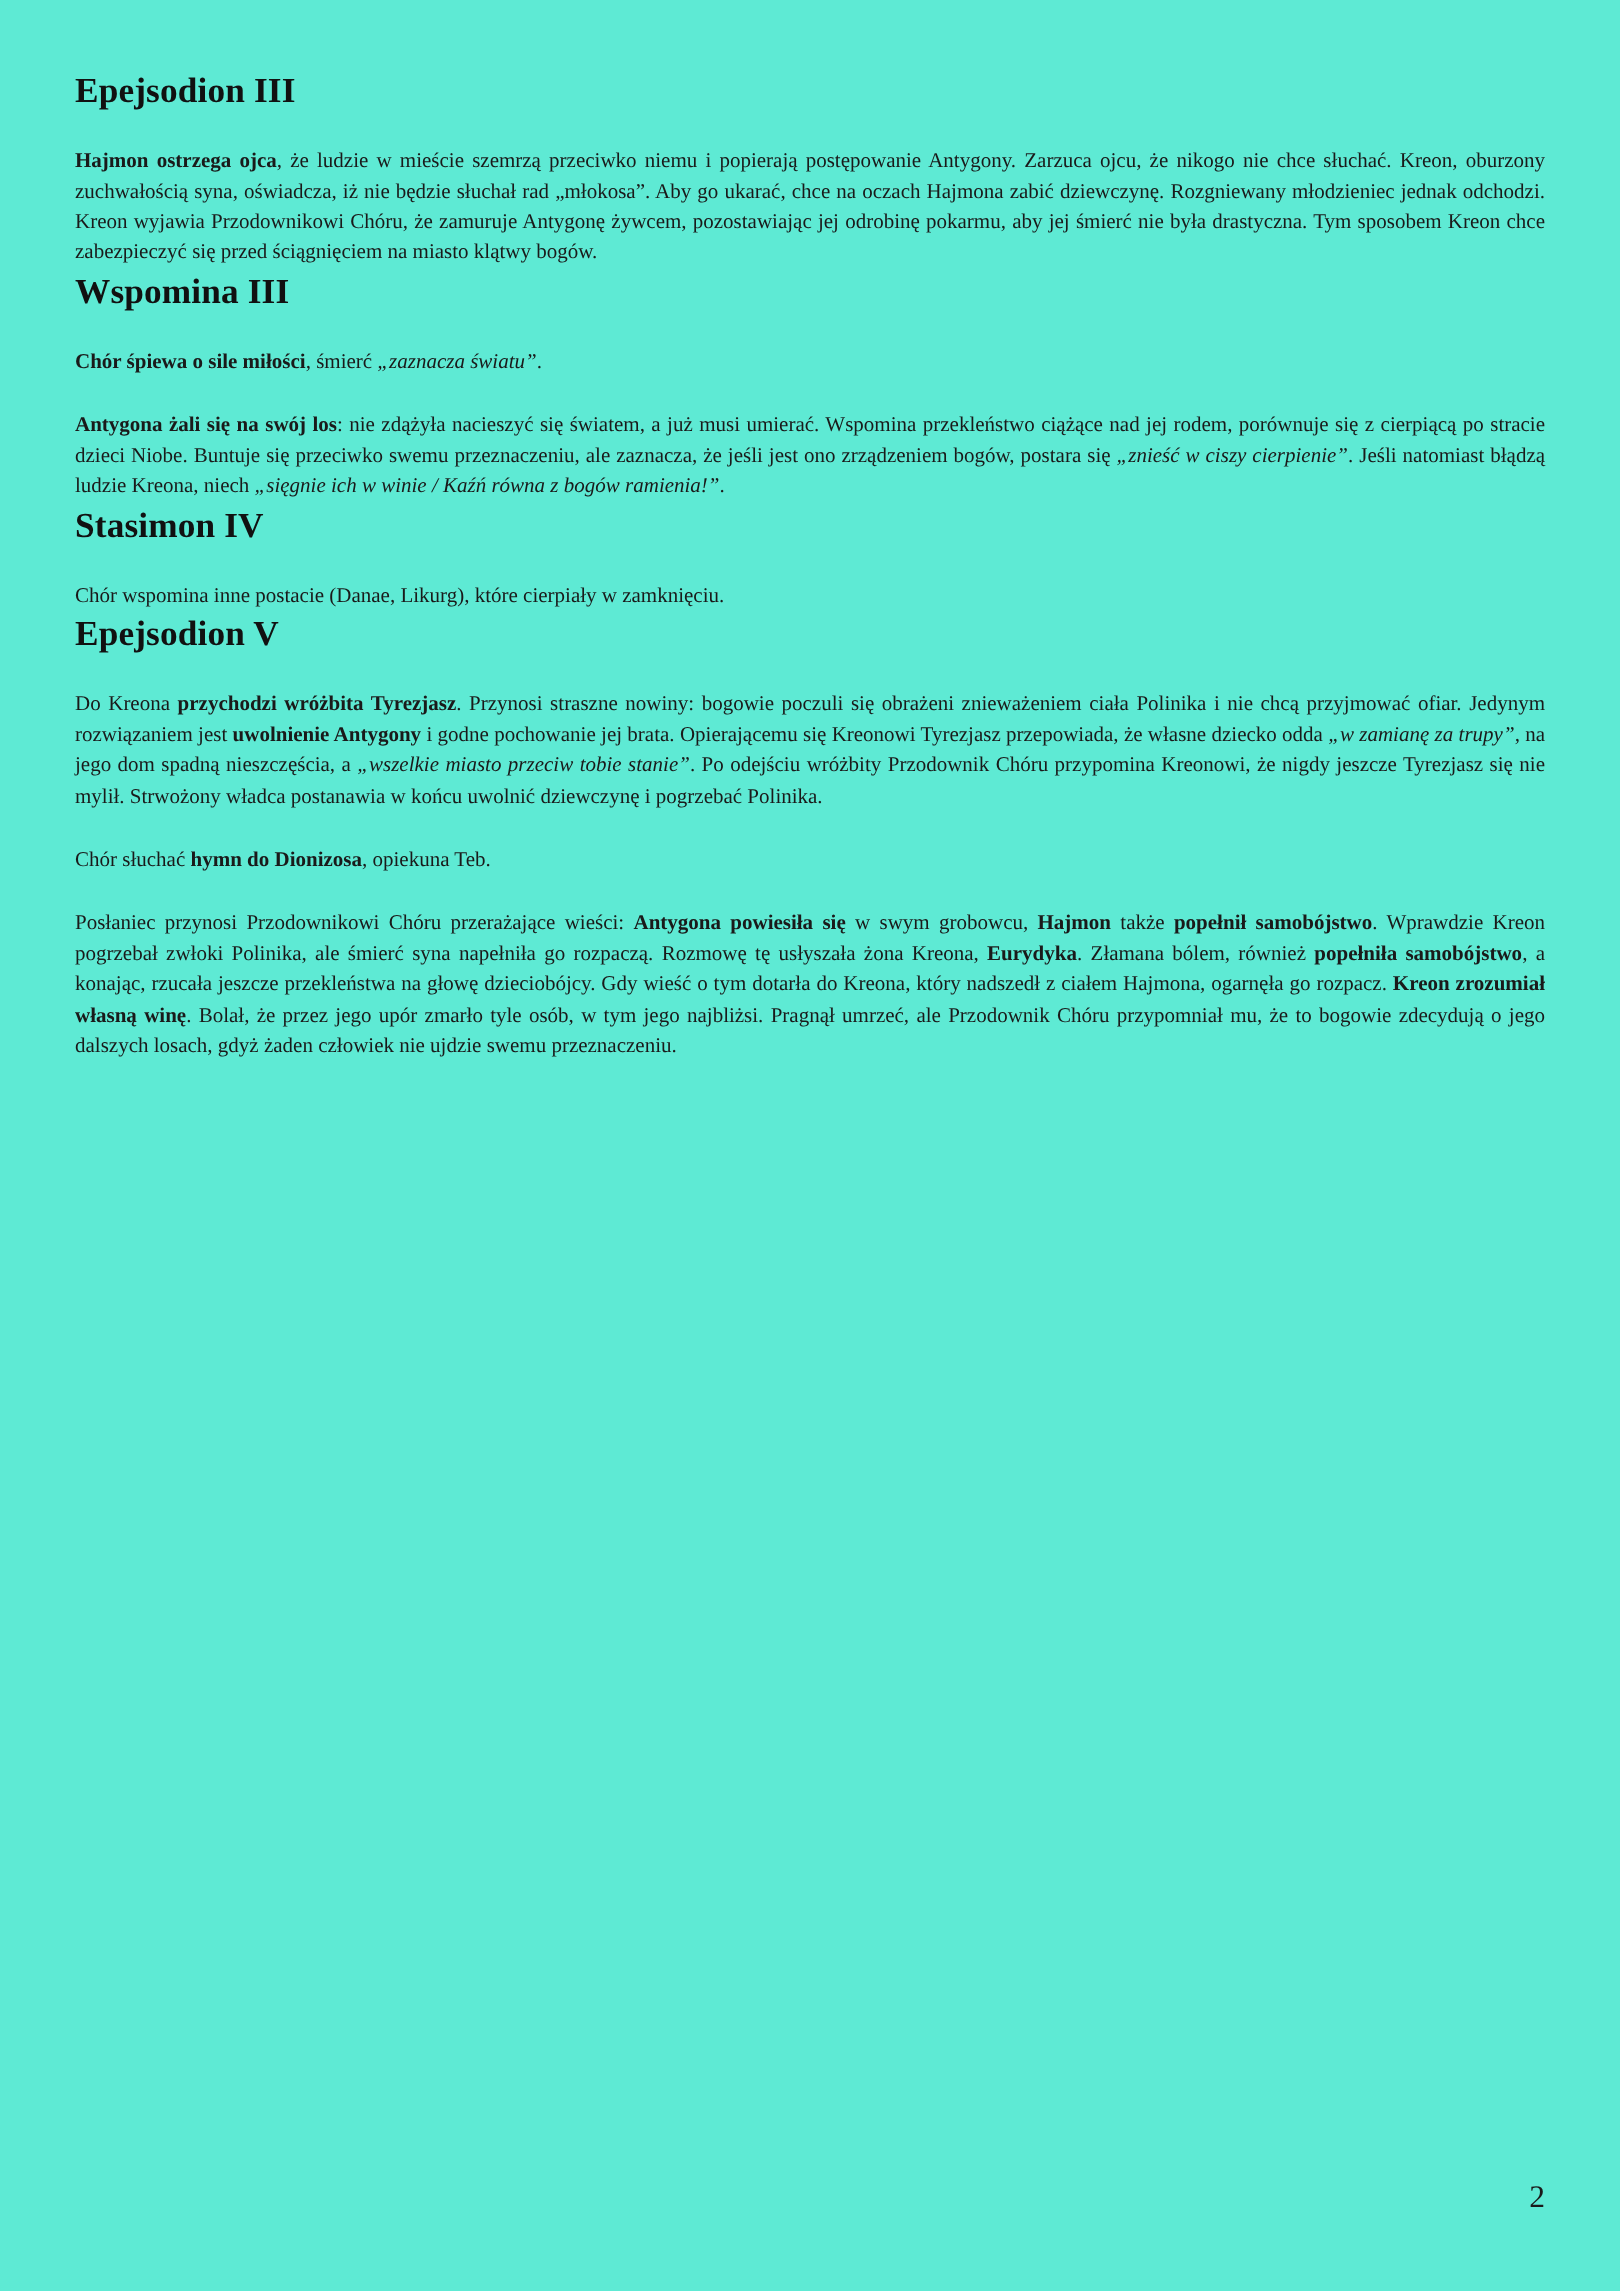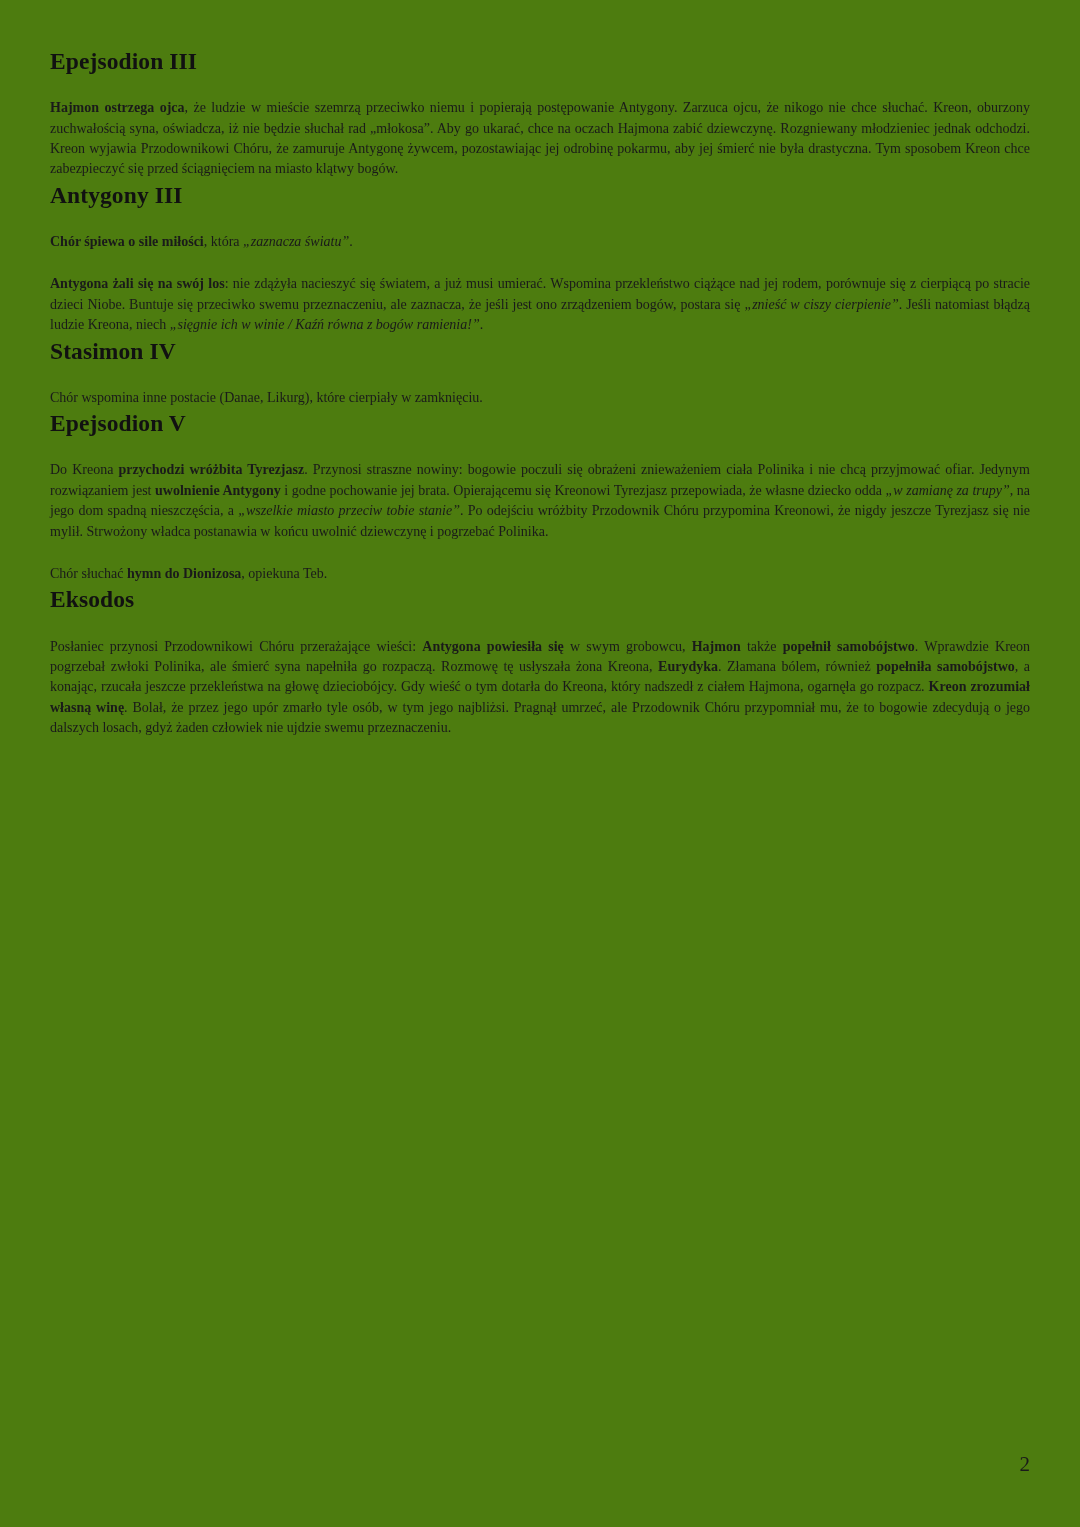--- a/index.html
+++ b/index.html
@@ -14,21 +14,21 @@
     font-family: "Liberation Serif", "DejaVu Serif", serif;
     color: #1a1a1a;
     -webkit-font-smoothing: antialiased;
   }
   .page {
     position: relative;
     width: 1080px;
     min-height: 1527px;
     box-sizing: border-box;
     padding: 46px 20px 40px 50px;
-    background: #4d7c0f;
+    background: #5eead4;
   }
   .content {
     width: 980px;
   }
   h2.section-heading {
     font-family: "Liberation Serif", "DejaVu Serif", serif;
     font-size: 23.5px;
     font-weight: bold;
     line-height: 1.28;
     margin: 0;
@@ -76,36 +76,35 @@
 </head>
 <body>
 
 <div class="page">
   <div class="content" id="doc-body">
       <div class="block heading-block">
         <h2 class="section-heading">Epejsodion III</h2>
         <p class="para"><b>Hajmon ostrzega ojca</b><span>, że ludzie w mieście szemrzą przeciwko niemu i popierają postępowanie Antygony. Zarzuca ojcu, że nikogo nie chce słuchać. Kreon, oburzony zuchwałością syna, oświadcza, iż nie będzie słuchał rad „młokosa”. Aby go ukarać, chce na oczach Hajmona zabić dziewczynę. Rozgniewany młodzieniec jednak odchodzi. Kreon wyjawia Przodownikowi Chóru, że zamuruje Antygonę żywcem, pozostawiając jej odrobinę pokarmu, aby jej śmierć nie była drastyczna. Tym sposobem Kreon chce zabezpieczyć się przed ściągnięciem na miasto klątwy bogów.</span></p>
       </div>
       <div class="block heading-block">
-        <h2 class="section-heading">Antygony III</h2>
-        <p class="para short"><b>Chór śpiewa o sile miłości</b><span>, która </span><i>„zaznacza światu”</i><span>.</span></p>
+        <h2 class="section-heading">Wspomina III</h2>
+        <p class="para short"><b>Chór śpiewa o sile miłości</b><span>, śmierć </span><i>„zaznacza światu”</i><span>.</span></p>
       </div>
       <div class="block heading-block">
         <p class="para"><b>Antygona żali się na swój los</b><span>: nie zdążyła nacieszyć się światem, a już musi umierać. Wspomina przekleństwo ciążące nad jej rodem, porównuje się z cierpiącą po stracie dzieci Niobe. Buntuje się przeciwko swemu przeznaczeniu, ale zaznacza, że jeśli jest ono zrządzeniem bogów, postara się </span><i>„znieść w ciszy cierpienie”</i><span>. Jeśli natomiast błądzą ludzie Kreona, niech </span><i>„sięgnie ich w winie / Kaźń równa z bogów ramienia!”</i><span>.</span></p>
       </div>
       <div class="block heading-block">
         <h2 class="section-heading">Stasimon IV</h2>
         <p class="para short"><span>Chór wspomina inne postacie (Danae, Likurg), które cierpiały w zamknięciu.</span></p>
       </div>
       <div class="block heading-block">
         <h2 class="section-heading">Epejsodion V</h2>
         <p class="para"><span>Do Kreona </span><b>przychodzi wróżbita Tyrezjasz</b><span>. Przynosi straszne nowiny: bogowie poczuli się obrażeni znieważeniem ciała Polinika i nie chcą przyjmować ofiar. Jedynym rozwiązaniem jest </span><b>uwolnienie Antygony</b><span> i godne pochowanie jej brata. Opierającemu się Kreonowi Tyrezjasz przepowiada, że własne dziecko odda </span><i>„w zamianę za trupy”</i><span>, na jego dom spadną nieszczęścia, a </span><i>„wszelkie miasto przeciw tobie stanie”</i><span>. Po odejściu wróżbity Przodownik Chóru przypomina Kreonowi, że nigdy jeszcze Tyrezjasz się nie mylił. Strwożony władca postanawia w końcu uwolnić dziewczynę i pogrzebać Polinika.</span></p>
       </div>
       <div class="block heading-block">
         <p class="para short"><span>Chór słuchać </span><b>hymn do Dionizosa</b><span>, opiekuna Teb.</span></p>
       </div>
       <div class="block heading-block">
-        <h2 class="section-heading">Eksodos</h2>
         <p class="para"><span>Posłaniec przynosi Przodownikowi Chóru przerażające wieści: </span><b>Antygona powiesiła się</b><span> w swym grobowcu, </span><b>Hajmon</b><span> także </span><b>popełnił samobójstwo</b><span>. Wprawdzie Kreon pogrzebał zwłoki Polinika, ale śmierć syna napełniła go rozpaczą. Rozmowę tę usłyszała żona Kreona, </span><b>Eurydyka</b><span>. Złamana bólem, również </span><b>popełniła samobójstwo</b><span>, a konając, rzucała jeszcze przekleństwa na głowę dzieciobójcy. Gdy wieść o tym dotarła do Kreona, który nadszedł z ciałem Hajmona, ogarnęła go rozpacz. </span><b>Kreon zrozumiał własną winę</b><span>. Bolał, że przez jego upór zmarło tyle osób, w tym jego najbliżsi. Pragnął umrzeć, ale Przodownik Chóru przypomniał mu, że to bogowie zdecydują o jego dalszych losach, gdyż żaden człowiek nie ujdzie swemu przeznaczeniu.</span></p>
       </div>
     </div>
   <div class="page-number">2</div>
 </div>
 
 </body></html>

